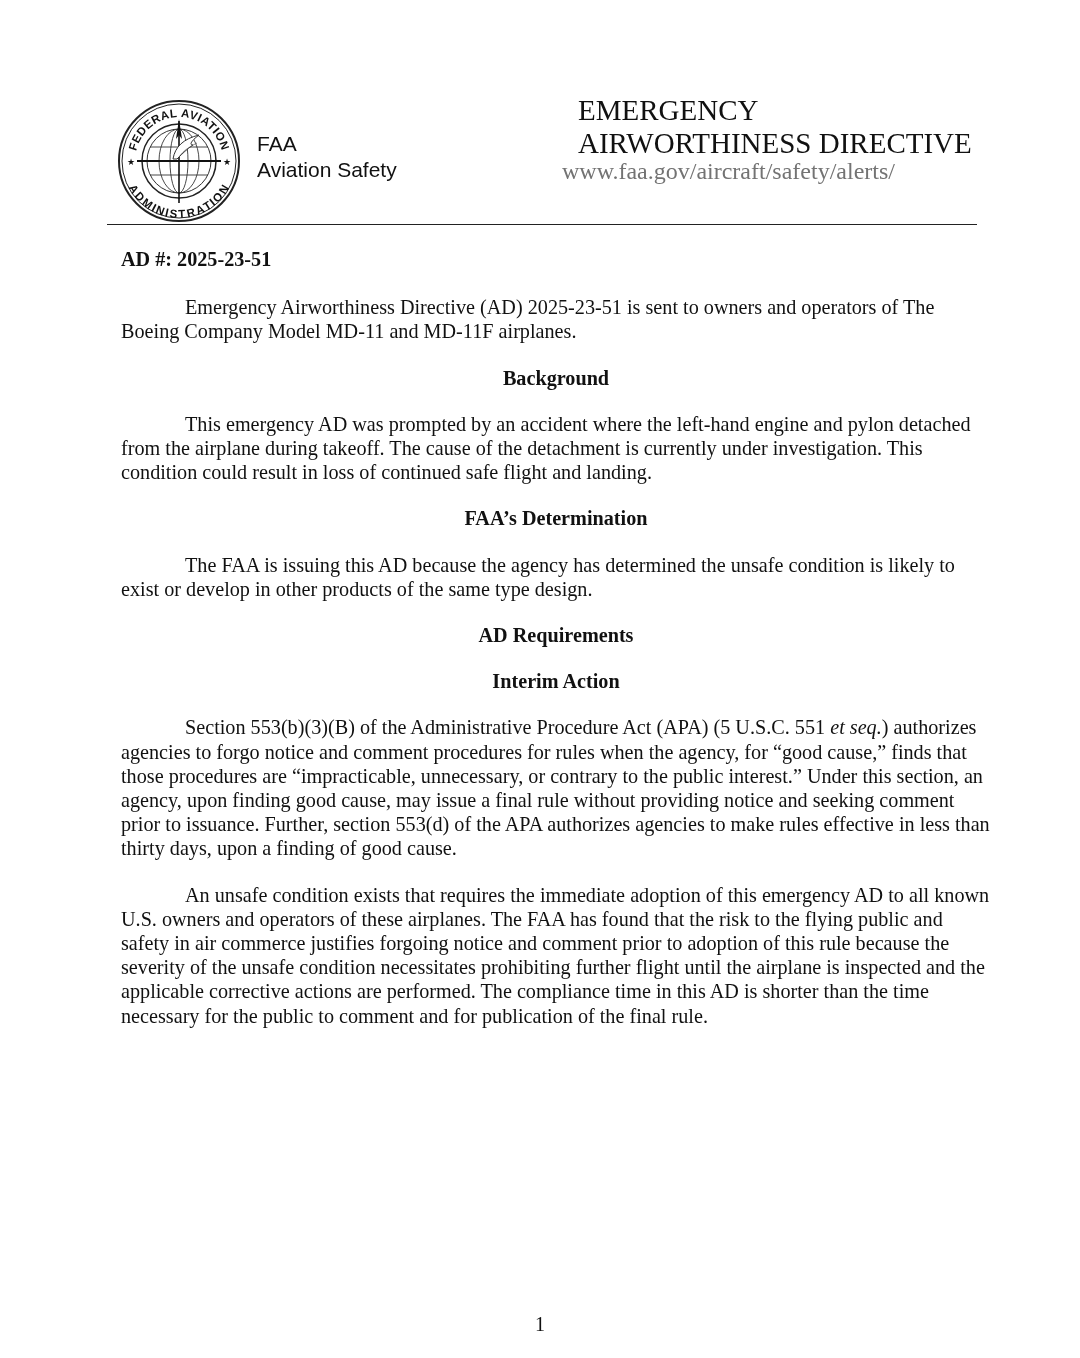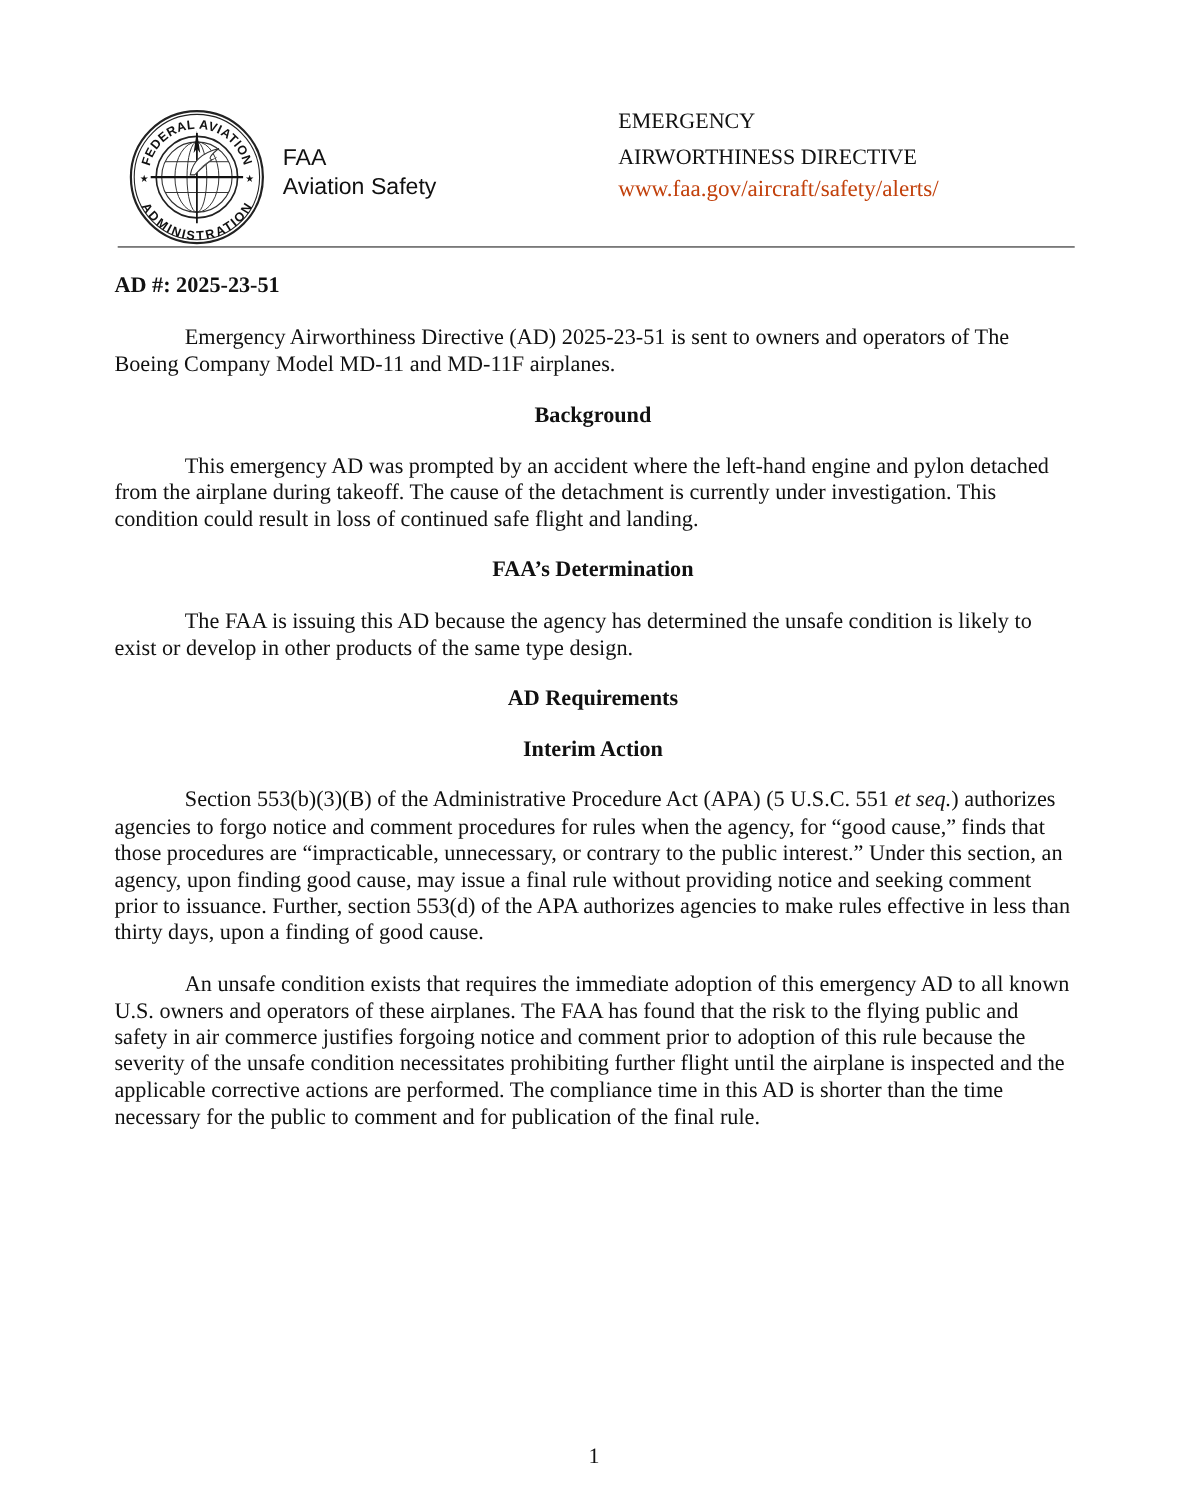--- a/index.html
+++ b/index.html
@@ -35,48 +35,48 @@
       top: 131px;
       font-family: "Liberation Sans", "DejaVu Sans", sans-serif;
       font-weight: normal;
       font-size: 21px;
       line-height: 26px;
       color: #111;
     }
     .brand div { white-space: nowrap; }
     .ead-title {
       position: absolute;
-      left: 562px;
+      left: 578px;
       top: 94px;
-      font-size: 20px;
+      font-size: 29px;
       line-height: 33px;
       color: #111;
       white-space: nowrap;
     }
     .ead-url {
       position: absolute;
       left: 562px;
       top: 158px;
-      font-size: 21px;
+      font-size: 24px;
       line-height: 26px;
-      color: #c2410c;
+      color: #737373;
       white-space: nowrap;
     }
     .header-rule {
       position: absolute;
       left: 107px;
       top: 224px;
       width: 870px;
       height: 0;
       border-top: 1.5px solid #222;
     }
     
     .content {
       position: absolute;
-      left: 104px;
+      left: 121px;
       top: 247px;
       width: 870px;
       font-size: 20.2px;
       line-height: 24.2px;
     }
     .ad-number {
       font-weight: bold;
       margin: 0 0 24px 0;
     }
     h2 {

